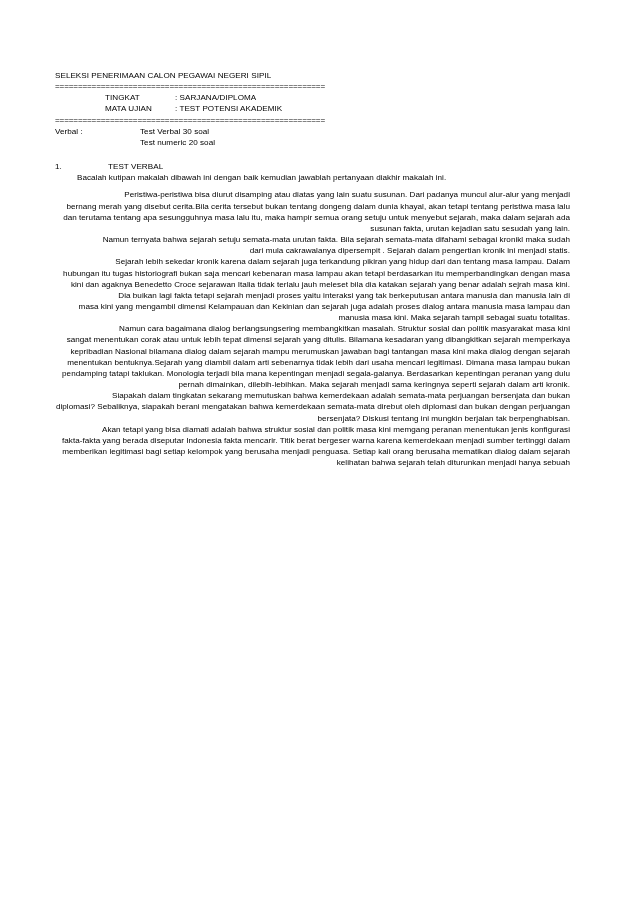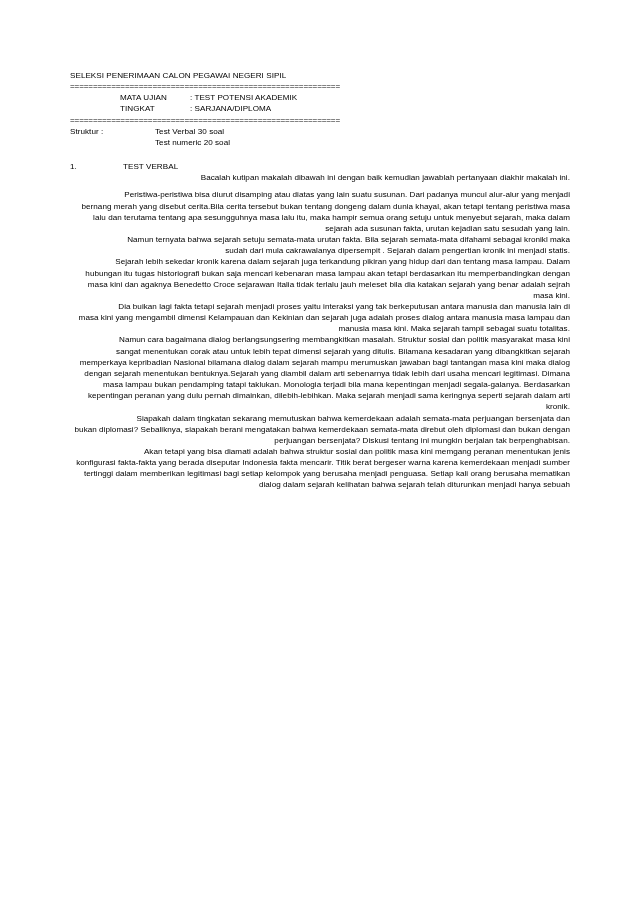--- a/index.html
+++ b/index.html
@@ -13,21 +13,21 @@
     font-family: "Liberation Sans", sans-serif;
     color: #000000;
     overflow: hidden;
   }
   .page {
     position: relative;
     width: 638px;
     height: 903px;
     background: #ffffff;
     box-sizing: border-box;
-    padding: 70px 68px 40px 70px;
+    padding: 70px 68px 40px 55px;
   }
   .doc {
     font-size: 8.1px;
     line-height: 1.38;
     letter-spacing: 0.04px;
   }
   .line {
     white-space: pre-wrap;
     word-wrap: break-word;
   }
@@ -75,46 +75,45 @@
     text-align: left;
     margin: 0;
     white-space: pre-wrap;
   }
   .indent-block {
     text-indent: 42px;
     text-align: right;
   }
   .indent-small {
     text-indent: 22px;
-    text-align: right;
   }
 </style>
 </head>
 <body>
 
 <div class="page">
   <div class="doc">
 
     <div class="line">SELEKSI PENERIMAAN CALON PEGAWAI NEGERI SIPIL</div>
 
     <div class="rule">===========================================================</div>
 
     <div class="field-row">
+      <span class="field-label">TINGKAT</span>
+      <span class="field-value">: SARJANA/DIPLOMA</span>
+    </div>
+    <div class="field-row">
       <span class="field-label">MATA UJIAN</span>
       <span class="field-value">: TEST POTENSI AKADEMIK</span>
-    </div>
-    <div class="field-row">
-      <span class="field-label">TINGKAT</span>
-      <span class="field-value">: SARJANA/DIPLOMA</span>
     </div>
 
     <div class="rule">===========================================================</div>
 
     <div class="note-row">
-      <span class="note-label">Struktur :</span>
+      <span class="note-label">Verbal :</span>
       <span class="note-value">Test Verbal 30 soal</span>
     </div>
     <div class="note-row">
       <span class="note-label"></span>
       <span class="note-value">Test numeric 20 soal</span>
     </div>
 
     <div class="gap-md"></div>
 
     <div class="num-row">

